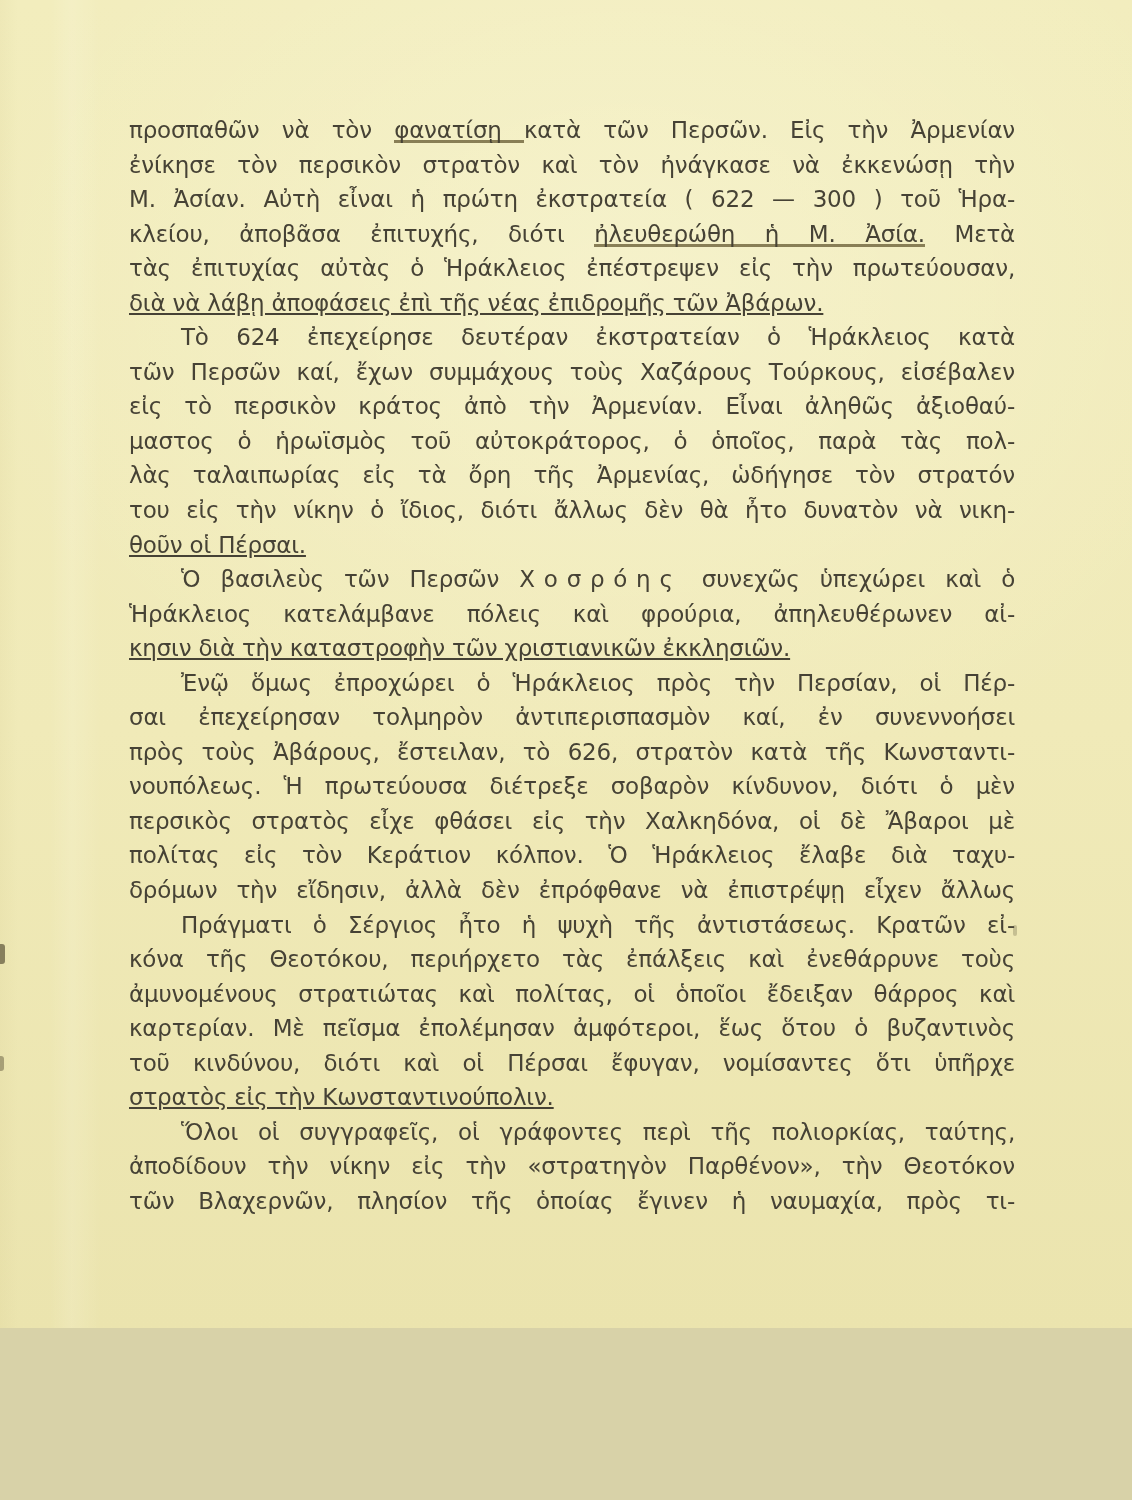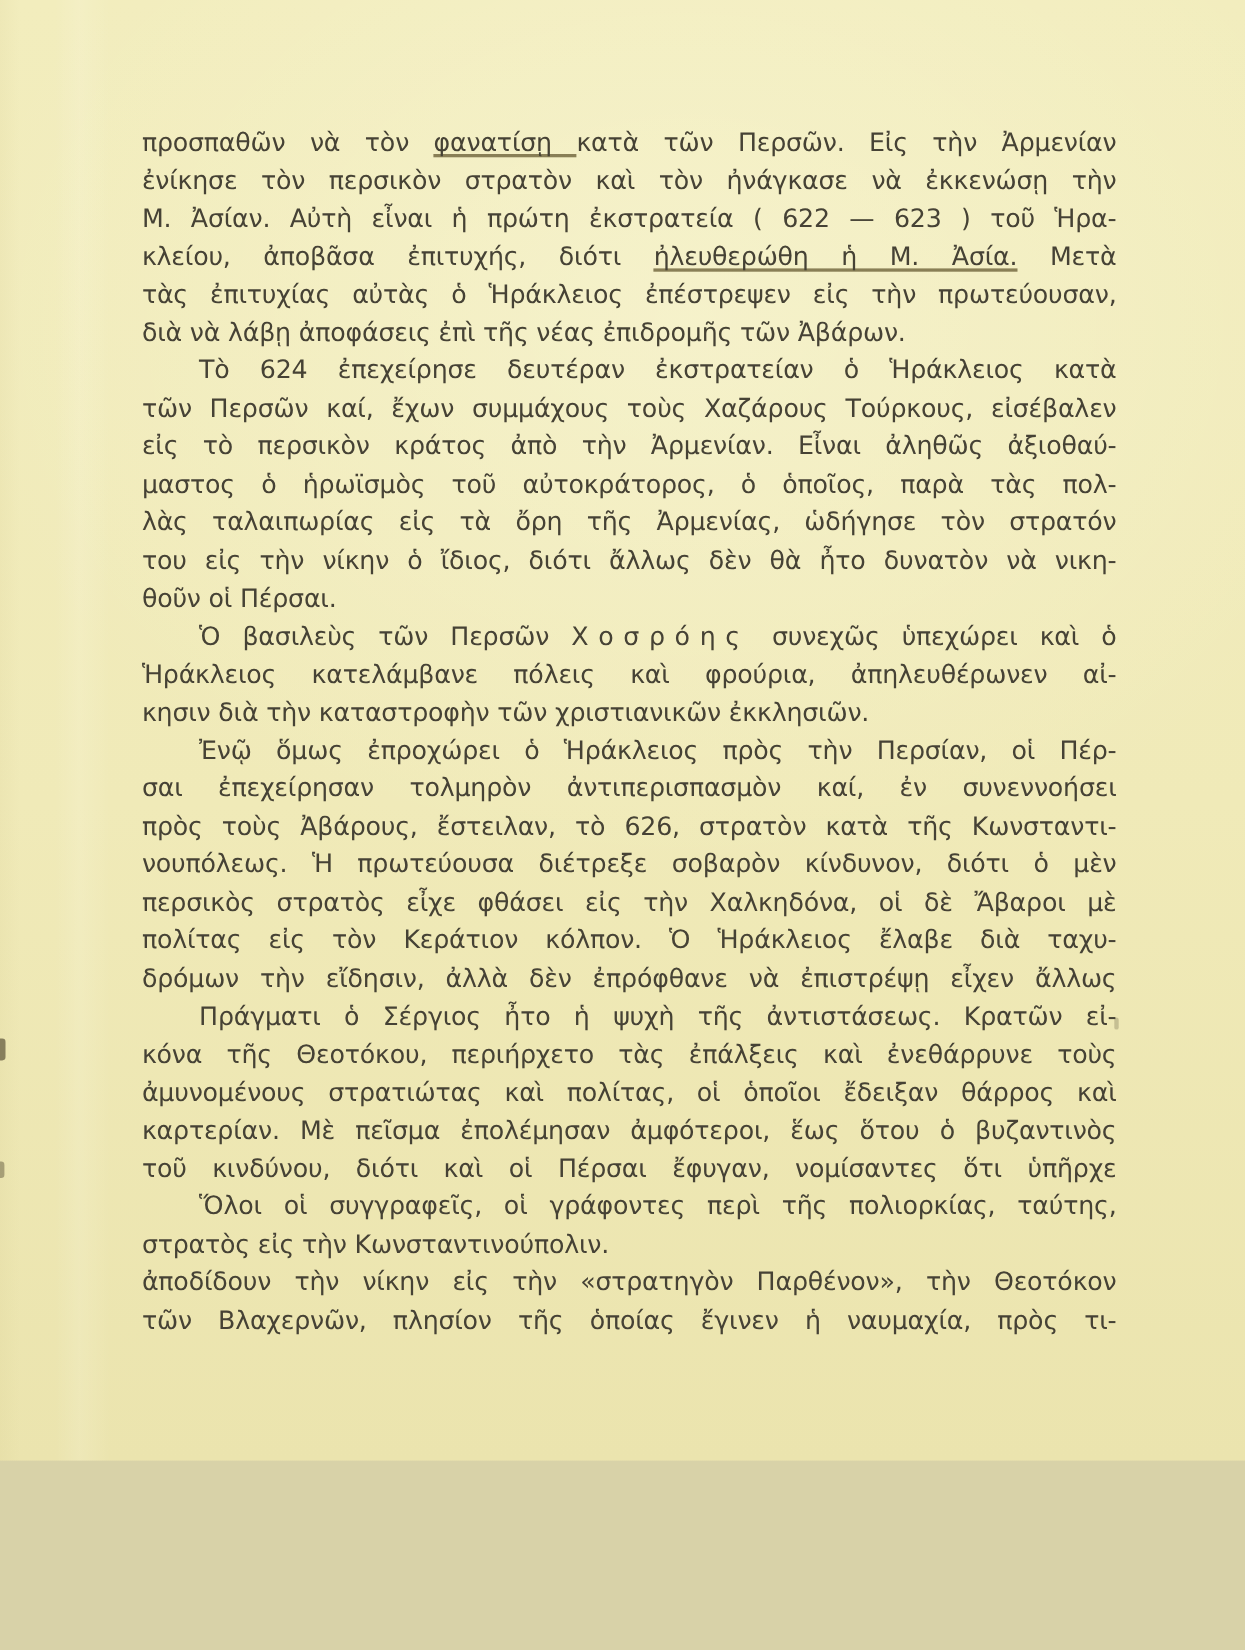--- a/index.html
+++ b/index.html
@@ -30,20 +30,21 @@
     letter-spacing: -0.2px;
   }
   .line {
     text-align: justify;
     text-align-last: justify;
     white-space: normal;
   }
   .line.lastline {
     text-align: center;
     text-align-last: left;
+    text-decoration: underline;
   }
   .line.indent {
     text-indent: 52px;
   }
   .underline {
     background-image: linear-gradient(rgba(118,107,66,0.85), rgba(118,107,66,0.85));
     background-size: 100% 3px;
     background-position: 0 100%;
     background-repeat: no-repeat;
   }
@@ -68,21 +69,21 @@
   .a4 { left: 902px; top: 1360px; width: 5px;  height: 7px; background: rgba(92,85,58,0.35); border-radius: 50%; }
   .a5 { left: 1013px; top: 925px; width: 4px;  height: 11px; background: rgba(92,85,58,0.28); border-radius: 2px; }
 </style>
 </head>
 <body>
 
 <div class="page">
   <div class="text-block" id="text-block">
       <div class="line"><span>προσπαθῶν νὰ τὸν </span><span class="underline">φανατίσῃ </span><span>κατὰ τῶν Περσῶν. Εἰς τὴν Ἀρμενίαν</span></div>
       <div class="line"><span>ἐνίκησε τὸν περσικὸν στρατὸν καὶ τὸν ἠνάγκασε νὰ ἐκκενώσῃ τὴν</span></div>
-      <div class="line"><span>Μ. Ἀσίαν. Αὐτὴ εἶναι ἡ πρώτη ἐκστρατεία ( 622 — 623 ) τοῦ Ἡρα-</span></div>
+      <div class="line"><span>Μ. Ἀσίαν. Αὐτὴ εἶναι ἡ πρώτη ἐκστρατεία ( 622 — 300 ) τοῦ Ἡρα-</span></div>
       <div class="line"><span>κλείου, ἀποβᾶσα ἐπιτυχής, διότι </span><span class="underline">ἠλευθερώθη ἡ Μ. Ἀσία.</span><span> Μετὰ</span></div>
       <div class="line"><span>τὰς ἐπιτυχίας αὐτὰς ὁ Ἡράκλειος ἐπέστρεψεν εἰς τὴν πρωτεύουσαν,</span></div>
       <div class="line lastline"><span>διὰ νὰ λάβῃ ἀποφάσεις ἐπὶ τῆς νέας ἐπιδρομῆς τῶν Ἀβάρων.</span></div>
       <div class="line indent"><span>Τὸ 624 ἐπεχείρησε δευτέραν ἐκστρατείαν ὁ Ἡράκλειος κατὰ</span></div>
       <div class="line"><span>τῶν Περσῶν καί, ἔχων συμμάχους τοὺς Χαζάρους Τούρκους, εἰσέβαλεν</span></div>
       <div class="line"><span>εἰς τὸ περσικὸν κράτος ἀπὸ τὴν Ἀρμενίαν. Εἶναι ἀληθῶς ἀξιοθαύ-</span></div>
       <div class="line"><span>μαστος ὁ ἡρωϊσμὸς τοῦ αὐτοκράτορος, ὁ ὁποῖος, παρὰ τὰς πολ-</span></div>
       <div class="line"><span>λὰς ταλαιπωρίας εἰς τὰ ὄρη τῆς Ἀρμενίας, ὡδήγησε τὸν στρατόν</span></div>
       <div class="line"><span>του εἰς τὴν νίκην ὁ ἴδιος, διότι ἄλλως δὲν θὰ ἦτο δυνατὸν νὰ νικη-</span></div>
       <div class="line lastline"><span>θοῦν οἱ Πέρσαι.</span></div>
@@ -94,22 +95,22 @@
       <div class="line"><span>πρὸς τοὺς Ἀβάρους, ἔστειλαν, τὸ 626, στρατὸν κατὰ τῆς Κωνσταντι-</span></div>
       <div class="line"><span>νουπόλεως. Ἡ πρωτεύουσα διέτρεξε σοβαρὸν κίνδυνον, διότι ὁ μὲν</span></div>
       <div class="line"><span>περσικὸς στρατὸς εἶχε φθάσει εἰς τὴν Χαλκηδόνα, οἱ δὲ Ἄβαροι μὲ</span></div>
       <div class="line"><span>πολίτας εἰς τὸν Κεράτιον κόλπον. Ὁ Ἡράκλειος ἔλαβε διὰ ταχυ-</span></div>
       <div class="line"><span>δρόμων τὴν εἴδησιν, ἀλλὰ δὲν ἐπρόφθανε νὰ ἐπιστρέψῃ εἶχεν ἄλλως</span></div>
       <div class="line indent"><span>Πράγματι ὁ Σέργιος ἦτο ἡ ψυχὴ τῆς ἀντιστάσεως. Κρατῶν εἰ-</span></div>
       <div class="line"><span>κόνα τῆς Θεοτόκου, περιήρχετο τὰς ἐπάλξεις καὶ ἐνεθάρρυνε τοὺς</span></div>
       <div class="line"><span>ἀμυνομένους στρατιώτας καὶ πολίτας, οἱ ὁποῖοι ἔδειξαν θάρρος καὶ</span></div>
       <div class="line"><span>καρτερίαν. Μὲ πεῖσμα ἐπολέμησαν ἀμφότεροι, ἕως ὅτου ὁ βυζαντινὸς</span></div>
       <div class="line"><span>τοῦ κινδύνου, διότι καὶ οἱ Πέρσαι ἔφυγαν, νομίσαντες ὅτι ὑπῆρχε</span></div>
+      <div class="line lastline"><span>στρατὸς εἰς τὴν Κωνσταντινούπολιν.</span></div>
       <div class="line indent"><span>Ὅλοι οἱ συγγραφεῖς, οἱ γράφοντες περὶ τῆς πολιορκίας, ταύτης,</span></div>
-      <div class="line lastline"><span>στρατὸς εἰς τὴν Κωνσταντινούπολιν.</span></div>
       <div class="line"><span>ἀποδίδουν τὴν νίκην εἰς τὴν «στρατηγὸν Παρθένον», τὴν Θεοτόκον</span></div>
       <div class="line"><span>τῶν Βλαχερνῶν, πλησίον τῆς ὁποίας ἔγινεν ἡ ναυμαχία, πρὸς τι-</span></div>
     </div>
   <div class="page-number">53</div>
   <div class="artifact a1"></div>
   <div class="artifact a2"></div>
   <div class="artifact a3"></div>
   <div class="artifact a4"></div>
   <div class="artifact a5"></div>
 </div>

